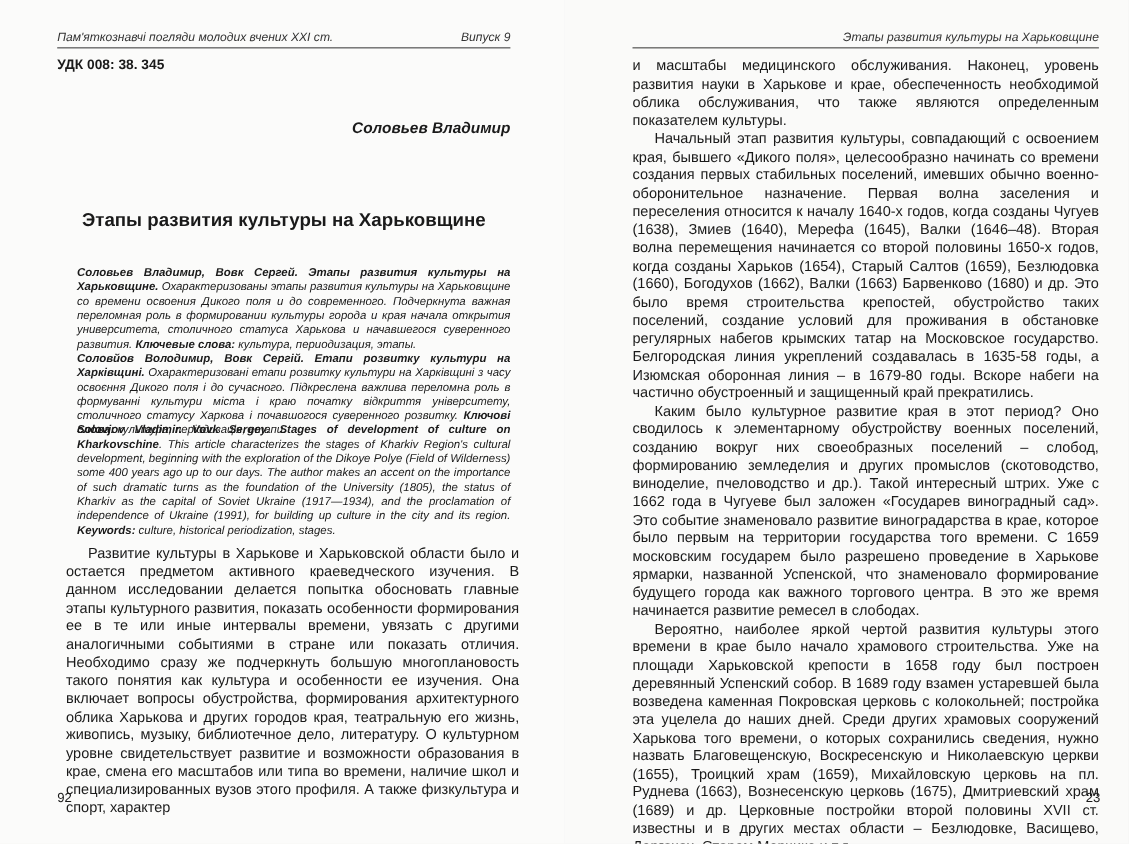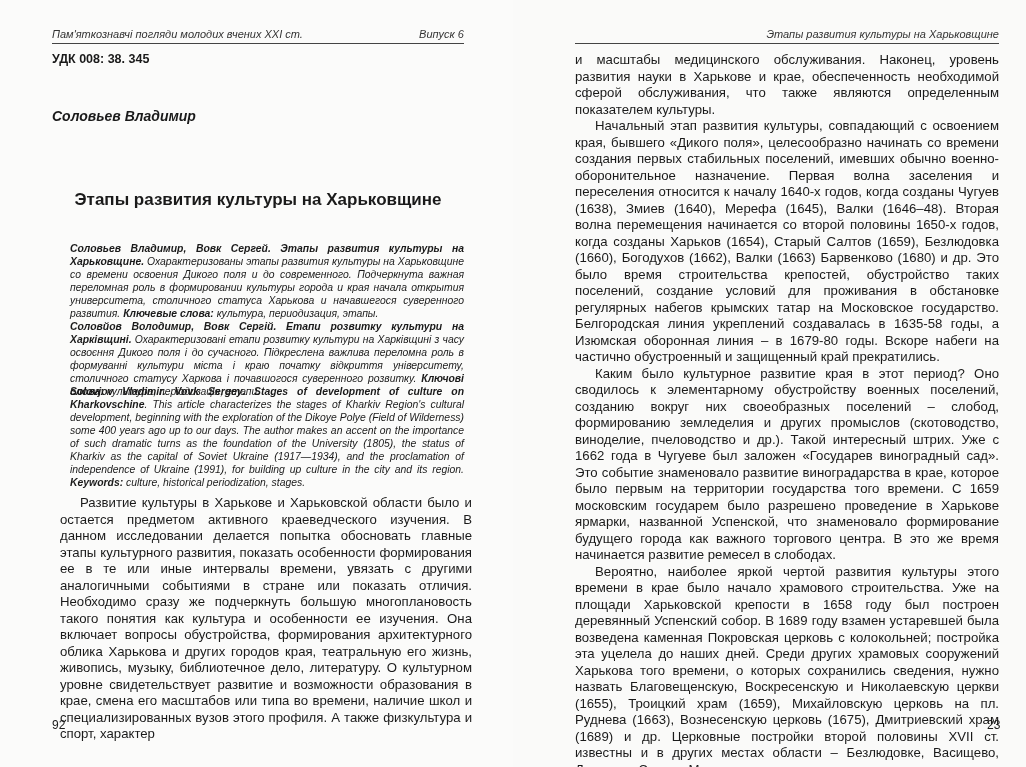--- a/index.html
+++ b/index.html
@@ -23,21 +23,21 @@
     display: flex; justify-content: space-between;
   }
   .page-left .running-head { left: 52px; width: 412px; }
   .page-right .running-head { left: 62px; width: 424px; justify-content: flex-end; }
   .udk {
     position: absolute; left: 52px; top: 52px;
     font-weight: bold; font-size: 12.5px;
   }
   .authors {
     position: absolute; left: 52px; top: 108px; width: 412px;
-    font-weight: bold; font-style: italic; font-size: 14px;
+    text-align: right; font-weight: bold; font-style: italic; font-size: 14px;
     line-height: 17px;
   }
   .title {
     position: absolute; left: 52px; top: 190px; width: 412px;
     text-align: center; font-weight: bold; font-size: 17px;
   }
   .abstract {
     position: absolute; left: 70px; width: 394px;
     font-size: 10.4px; line-height: 13px; font-style: italic;
     text-align: justify;
@@ -60,21 +60,21 @@
   }
   .page-left .page-num { left: 52px; }
   .page-right .page-num { left: 474px; }
 </style>
 </head>
 <body>
 
 <div class="page page-left">
   <div class="running-head">
     <span>Пам'яткознавчі погляди молодих вчених XXI ст.</span>
-    <span>Випуск 6</span>
+    <span>Випуск 9</span>
   </div>
   <div class="udk">УДК 008: 38. 345</div>
   <div class="authors">
     <div>Соловьев Владимир</div>
   </div>
   <div class="title">Этапы развития культуры на Харьковщине</div>
 
   <p class="abstract abs-ru"><b>Соловьев Владимир, Вовк Сергей. Этапы развития культуры на Харьковщине.</b><span> Охарактеризованы этапы развития культуры на Харьковщине со времени освоения Дикого поля и до современного. Подчеркнута важная переломная роль в формировании культуры города и края начала открытия университета, столичного статуса Харькова и начавшегося суверенного развития. </span><b>Ключевые слова:</b><span> культура, периодизация, этапы.</span></p>
 
   <p class="abstract abs-ua"><b>Соловйов Володимир, Вовк Сергій. Етапи розвитку культури на Харківщині.</b><span> Охарактеризовані етапи розвитку культури на Харківщині з часу освоєння Дикого поля і до сучасного. Підкреслена важлива переломна роль в формуванні культури міста і краю початку відкриття університету, столичного статусу Харкова і почавшогося суверенного розвитку. </span><b>Ключові слова:</b><span> культура, періодизація, етапи.</span></p>
@@ -85,20 +85,20 @@
     <p>Развитие культуры в Харькове и Харьковской области было и остается предметом активного краеведческого изучения. В данном исследовании делается попытка обосновать главные этапы культурного развития, показать особенности формирования ее в те или иные интервалы времени, увязать с другими аналогичными событиями в стране или показать отличия. Необходимо сразу же подчеркнуть большую многоплановость такого понятия как культура и особенности ее изучения. Она включает вопросы обустройства, формирования архитектурного облика Харькова и других городов края, театральную его жизнь, живопись, музыку, библиотечное дело, литературу. О культурном уровне свидетельствует развитие и возможности образования в крае, смена его масштабов или типа во времени, наличие школ и специализированных вузов этого профиля. А также физкультура и спорт, характер</p>
   </div>
   <div class="page-num">92</div>
 </div>
 
 <div class="page page-right">
   <div class="running-head">
     <span>Этапы развития культуры на Харьковщине</span>
   </div>
   <div class="body-text">
-    <p class="cont">и масштабы медицинского обслуживания. Наконец, уровень развития науки в Харькове и крае, обеспеченность необходимой сферой обслуживания, что также являются определенным показателем культуры.</p>
+    <p class="cont">и масштабы медицинского обслуживания. Наконец, уровень развития науки в Харькове и крае, обеспеченность необходимой облика обслуживания, что также являются определенным показателем культуры.</p>
     <p>Начальный этап развития культуры, совпадающий с освоением края, бывшего «Дикого поля», целесообразно начинать со времени создания первых стабильных поселений, имевших обычно военно-оборонительное назначение. Первая волна заселения и переселения относится к началу 1640-х годов, когда созданы Чугуев (1638), Змиев (1640), Мерефа (1645), Валки (1646–48). Вторая волна перемещения начинается со второй половины 1650-х годов, когда созданы Харьков (1654), Старый Салтов (1659), Безлюдовка (1660), Богодухов (1662), Валки (1663) Барвенково (1680) и др. Это было время строительства крепостей, обустройство таких поселений, создание условий для проживания в обстановке регулярных набегов крымских татар на Московское государство. Белгородская линия укреплений создавалась в 1635-58 годы, а Изюмская оборонная линия – в 1679-80 годы. Вскоре набеги на частично обустроенный и защищенный край прекратились.</p>
     <p>Каким было культурное развитие края в этот период? Оно сводилось к элементарному обустройству военных поселений, созданию вокруг них своеобразных поселений – слобод, формированию земледелия и других промыслов (скотоводство, виноделие, пчеловодство и др.). Такой интересный штрих. Уже с 1662 года в Чугуеве был заложен «Государев виноградный сад». Это событие знаменовало развитие виноградарства в крае, которое было первым на территории государства того времени. С 1659 московским государем было разрешено проведение в Харькове ярмарки, названной Успенской, что знаменовало формирование будущего города как важного торгового центра. В это же время начинается развитие ремесел в слободах.</p>
     <p>Вероятно, наиболее яркой чертой развития культуры этого времени в крае было начало храмового строительства. Уже на площади Харьковской крепости в 1658 году был построен деревянный Успенский собор. В 1689 году взамен устаревшей была возведена каменная Покровская церковь с колокольней; постройка эта уцелела до наших дней. Среди других храмовых сооружений Харькова того времени, о которых сохранились сведения, нужно назвать Благовещенскую, Воскресенскую и Николаевскую церкви (1655), Троицкий храм (1659), Михайловскую церковь на пл. Руднева (1663), Вознесенскую церковь (1675), Дмитриевский храм (1689) и др. Церковные постройки второй половины XVII ст. известны и в других местах области – Безлюдовке, Васищево, Дергачах, Старом Мерчике и т.д.</p>
 
   </div>
   <div class="page-num">23</div>
 </div>
 
 </body></html>

